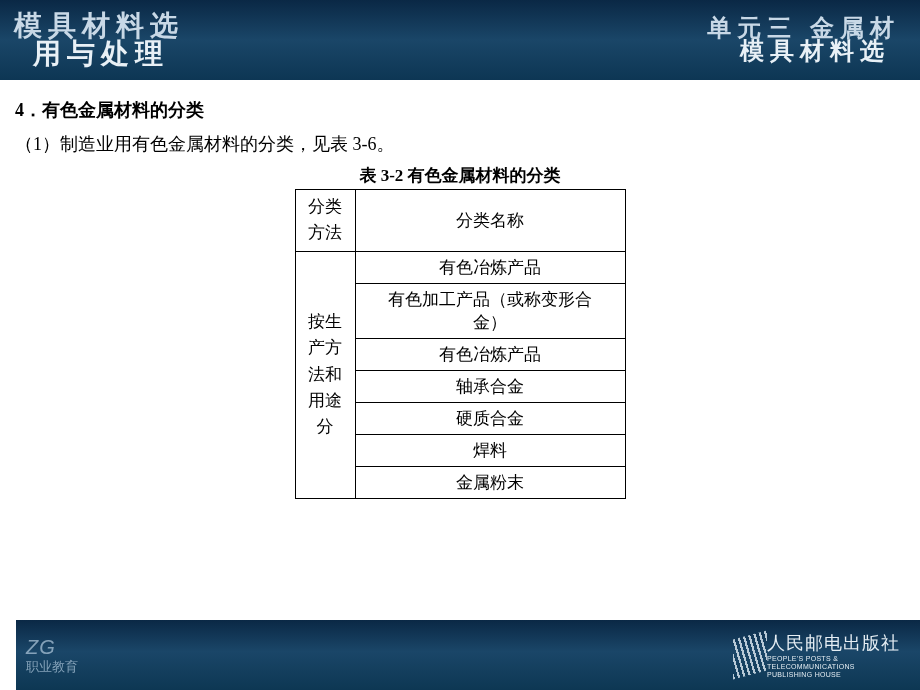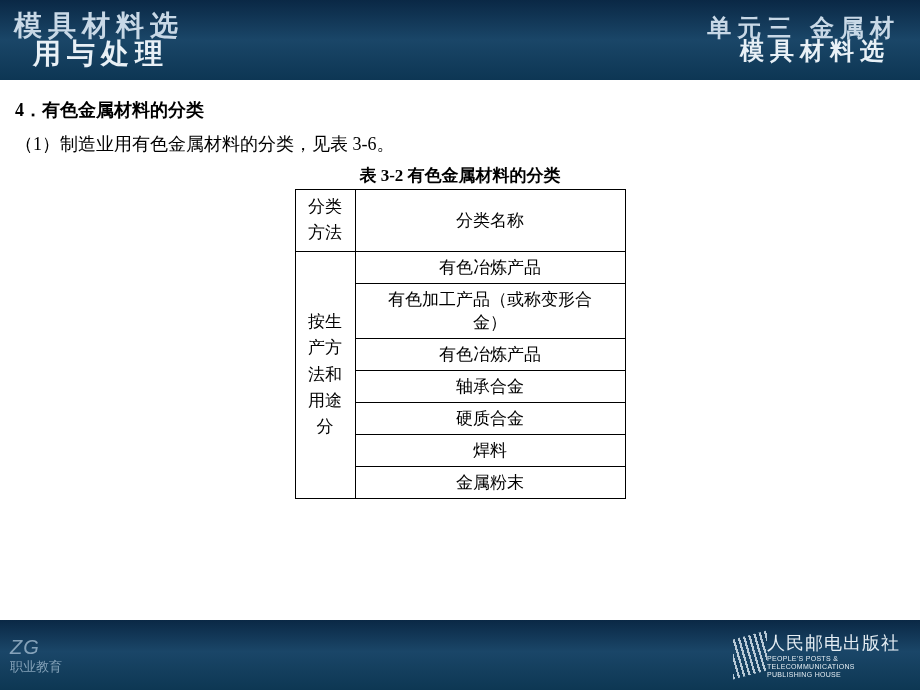--- a/index.html
+++ b/index.html
@@ -64,21 +64,21 @@
       padding: 4px 2px;
     }
     .col-name { width: 270px; }
     .method-text {
       writing-mode: horizontal-tb;
       line-height: 1.55;
     }
     .footer {
       position: absolute;
       bottom: 0;
-      left: 0;
+      left: 16px;
       right: 0;
       height: 70px;
       background: linear-gradient(to bottom, #0a2845 0%, #1a4668 45%, #0d3753 100%);
       display: flex;
       justify-content: space-between;
       align-items: center;
       padding: 0 20px 0 10px;
       color: #a9c2d6;
     }
     .footer-left {

